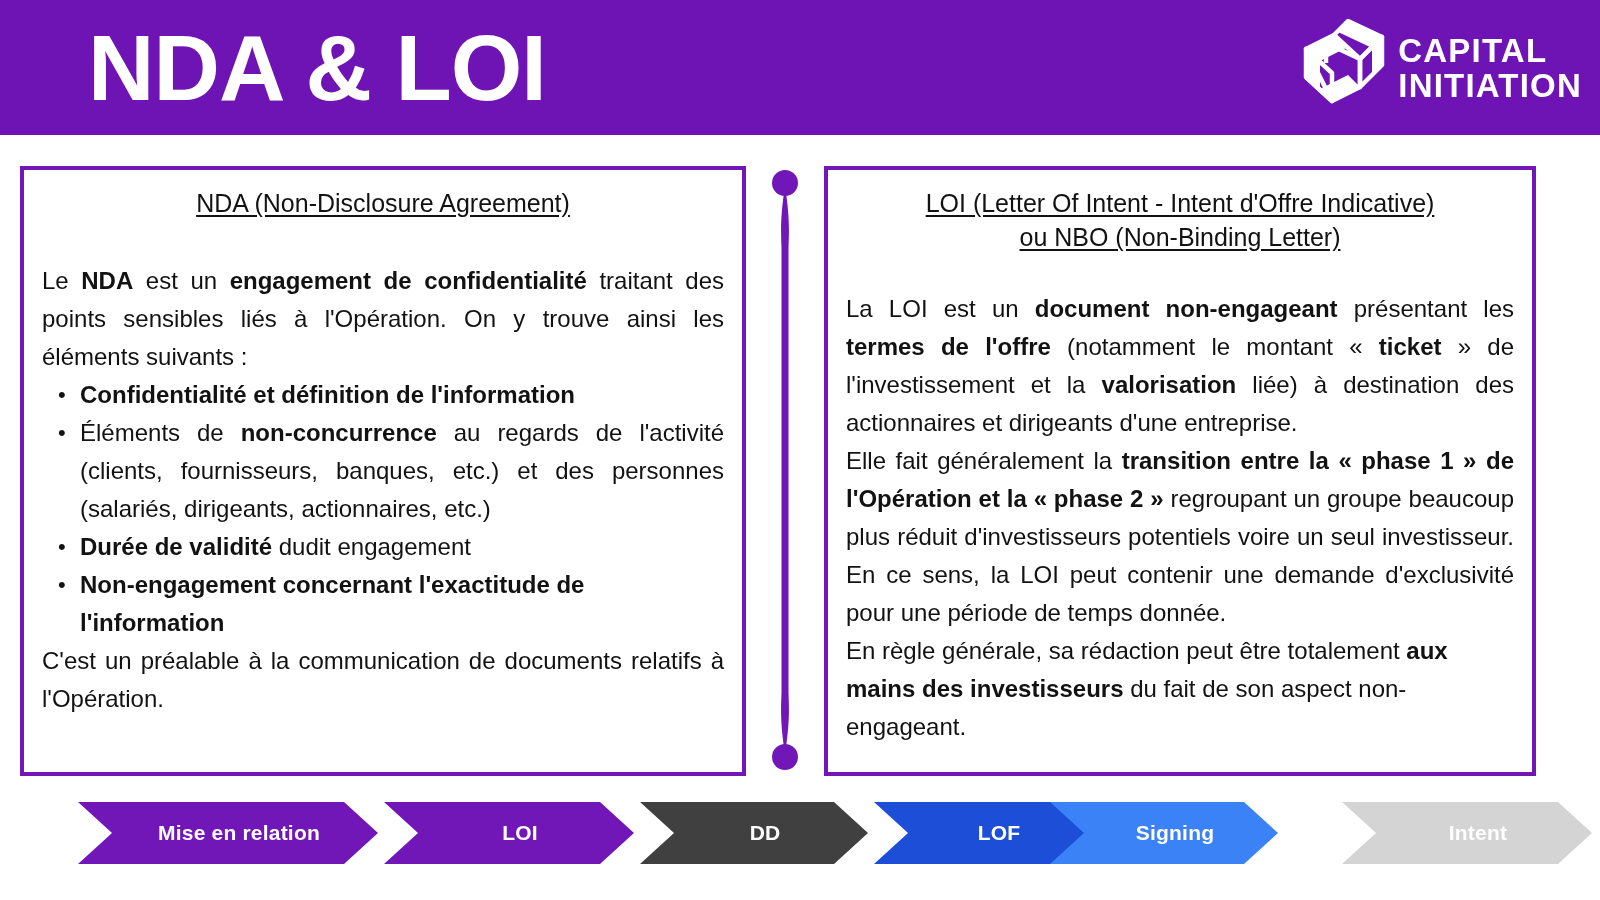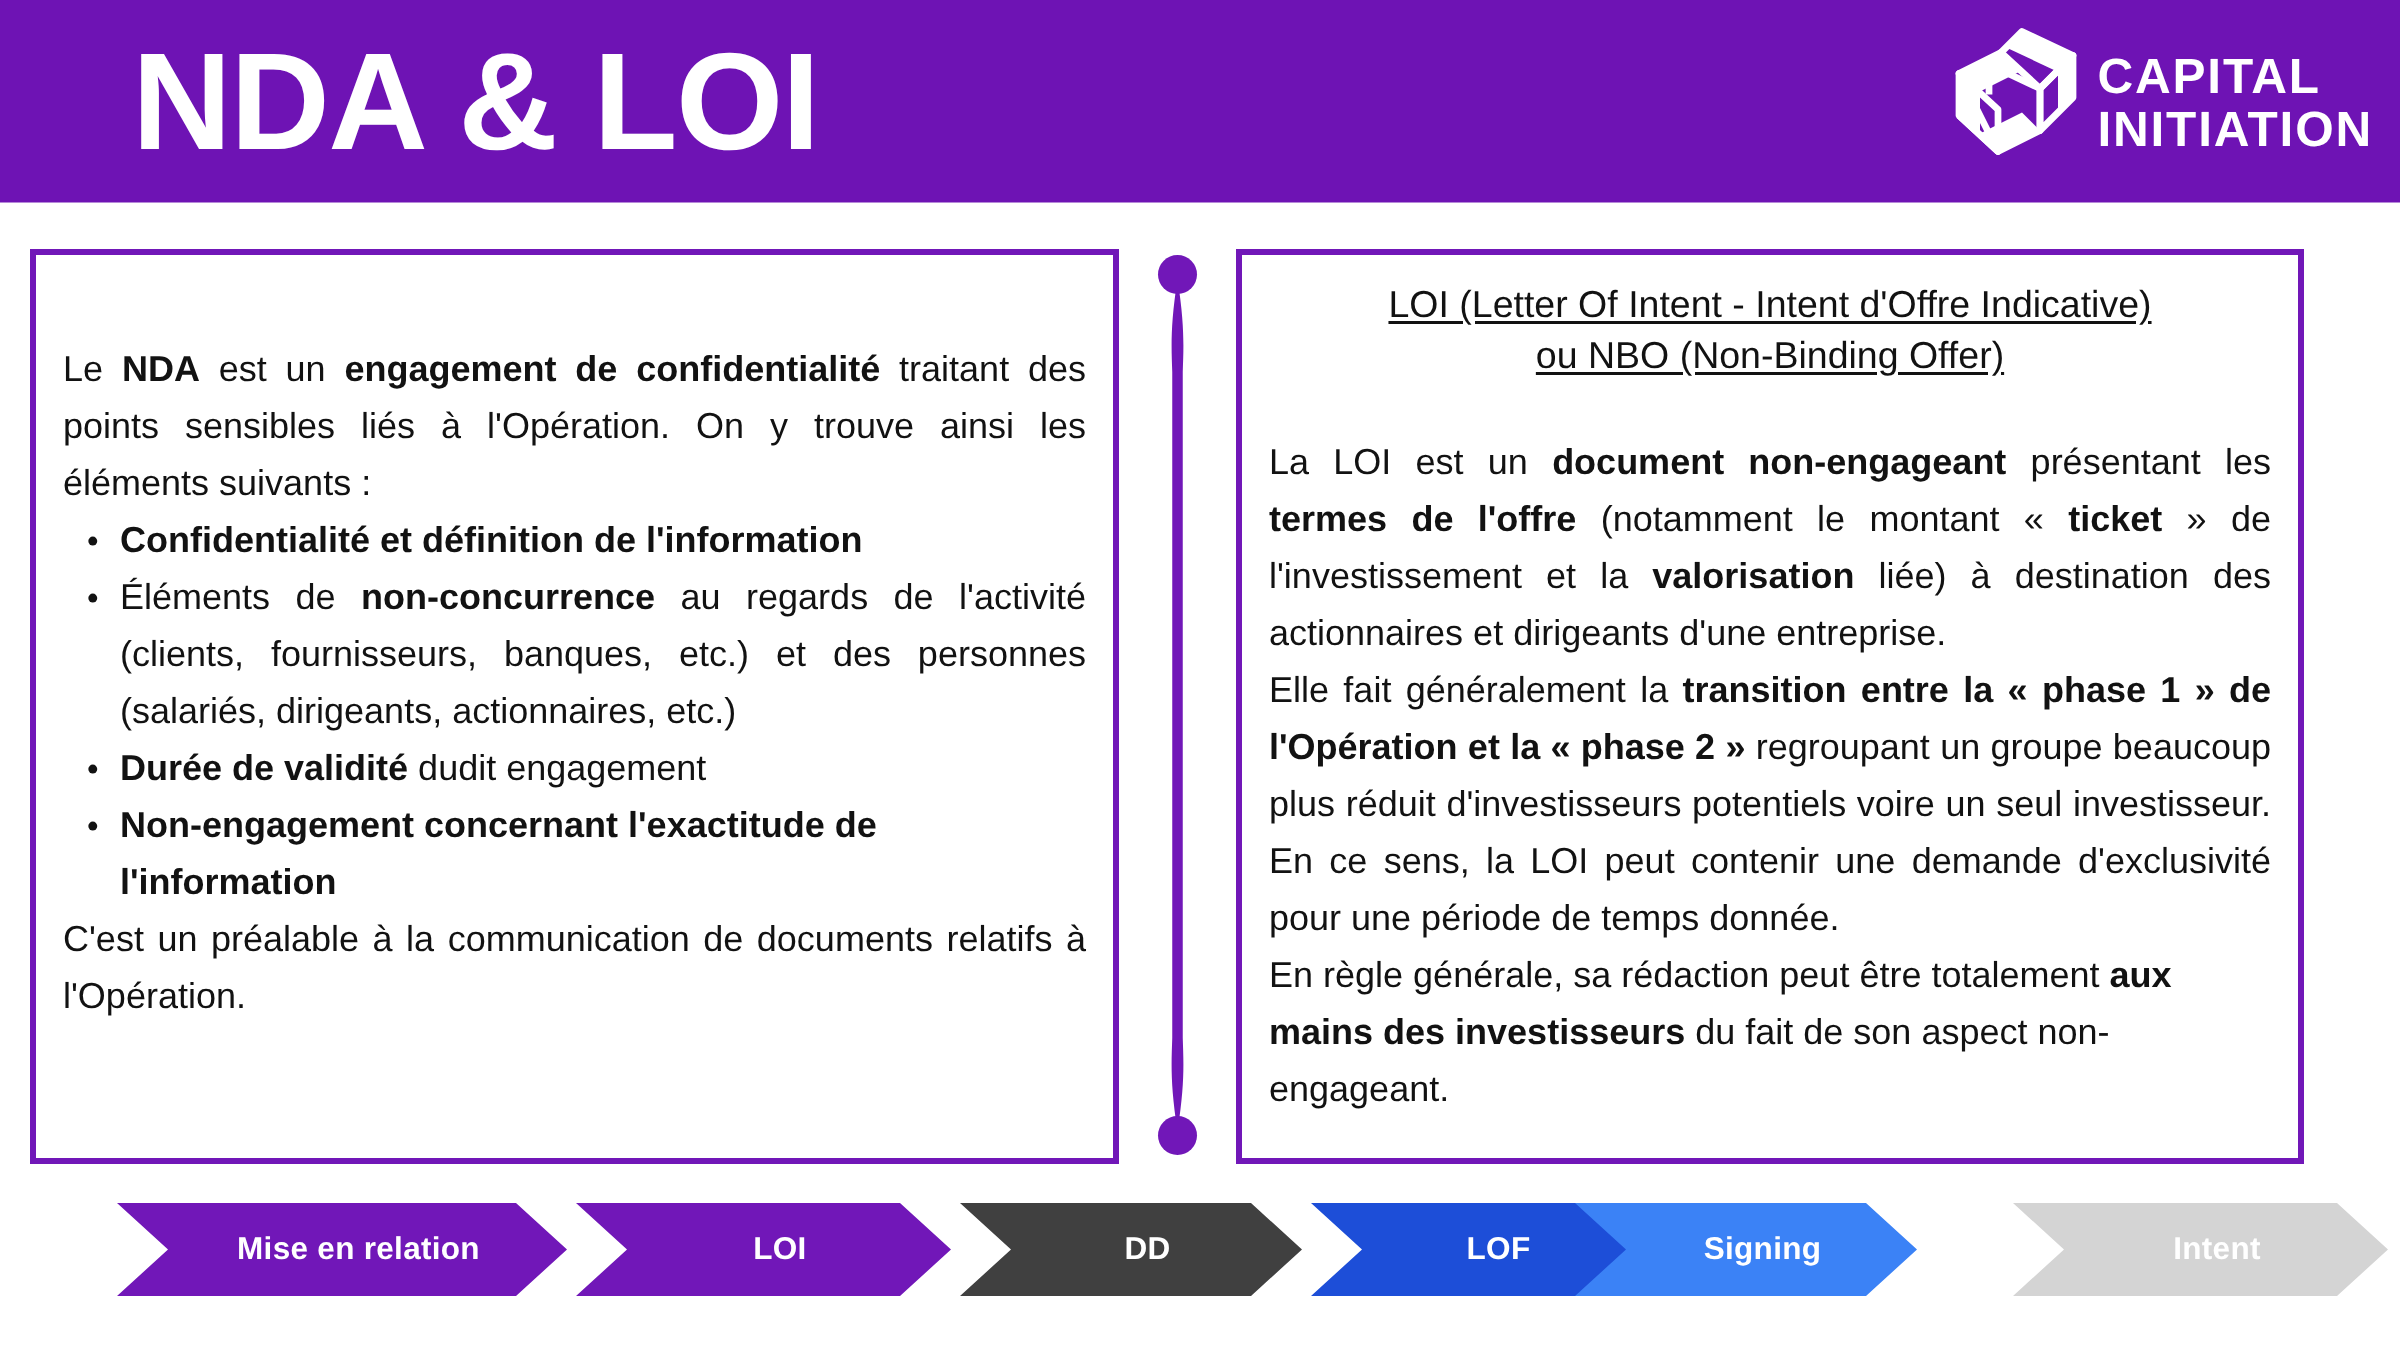--- a/index.html
+++ b/index.html
@@ -149,20 +149,23 @@
       </svg>
       <div class="logo-words">
         <div>CAPITAL</div>
         <div>INITIATION</div>
       </div>
     </div>
   </div>
 
   <div class="panel panel-left" style="border-color: rgb(113, 23, 184);">
     <div class="panel-inner">
+      <div class="panel-heading">
+        <u>NDA (Non-Disclosure Agreement)</u>
+      </div>
 
       <div class="body-text">
         <p><span>Le </span><b>NDA</b><span> est un </span><b>engagement de confidentialité</b><span> traitant des points sensibles liés à l'Opération. On y trouve ainsi les éléments suivants :</span></p>
         <ul class="points">
           <li><b>Confidentialité et définition de l'information</b></li>
           <li><span>Éléments de </span><b>non-concurrence</b><span> au regards de l'activité (clients, fournisseurs, banques, etc.) et des personnes (salariés, dirigeants, actionnaires, etc.)</span></li>
           <li class="nojust"><b>Durée de validité</b><span> dudit engagement</span></li>
           <li class="nojust"><b>Non-engagement concernant l'exactitude de l'information</b></li>
         </ul>
         <p><span>C'est un préalable à la communication de documents relatifs à l'Opération.</span></p>
@@ -176,21 +179,21 @@
                C10 554, 11 540, 11.5 524 L11.5 80 C11 64, 10 50, 15 18 Z" fill="#7117B8"></path>
       <circle cx="15" cy="15" r="13" fill="#7117B8"></circle>
       <circle cx="15" cy="589" r="13" fill="#7117B8"></circle>
     </svg>
   </div>
 
   <div class="panel panel-right" style="border-color: rgb(113, 23, 184);">
     <div class="panel-inner">
       <div class="panel-heading">
         <div><u>LOI (Letter Of Intent - Intent d'Offre Indicative)</u></div>
-        <div><u>ou NBO (Non-Binding Offer)</u></div>
+        <div><u>ou NBO (Non-Binding Letter)</u></div>
       </div>
 
       <div class="body-text">
         <p><span>La </span><span>LOI</span><span> est un </span><b>document non-engageant</b><span> présentant les </span><b>termes de l'offre</b><span> (notamment le montant « </span><b>ticket</b><span> » de l'investissement et la </span><b>valorisation</b><span> liée) à destination des actionnaires et dirigeants d'une entreprise.</span></p>
         <p><span>Elle fait généralement la </span><b>transition entre la « phase 1 » de l'Opération et la « phase 2 »</b><span> regroupant un groupe beaucoup plus réduit d'investisseurs potentiels voire un seul investisseur. En ce sens, la LOI peut contenir une demande d'exclusivité pour une période de temps donnée.</span></p>
         <p class="nojust"><span>En règle générale, sa rédaction peut être totalement </span><b>aux mains des investisseurs</b><span> du fait de son aspect non-engageant.</span></p>
       </div>
     </div>
   </div>
 

